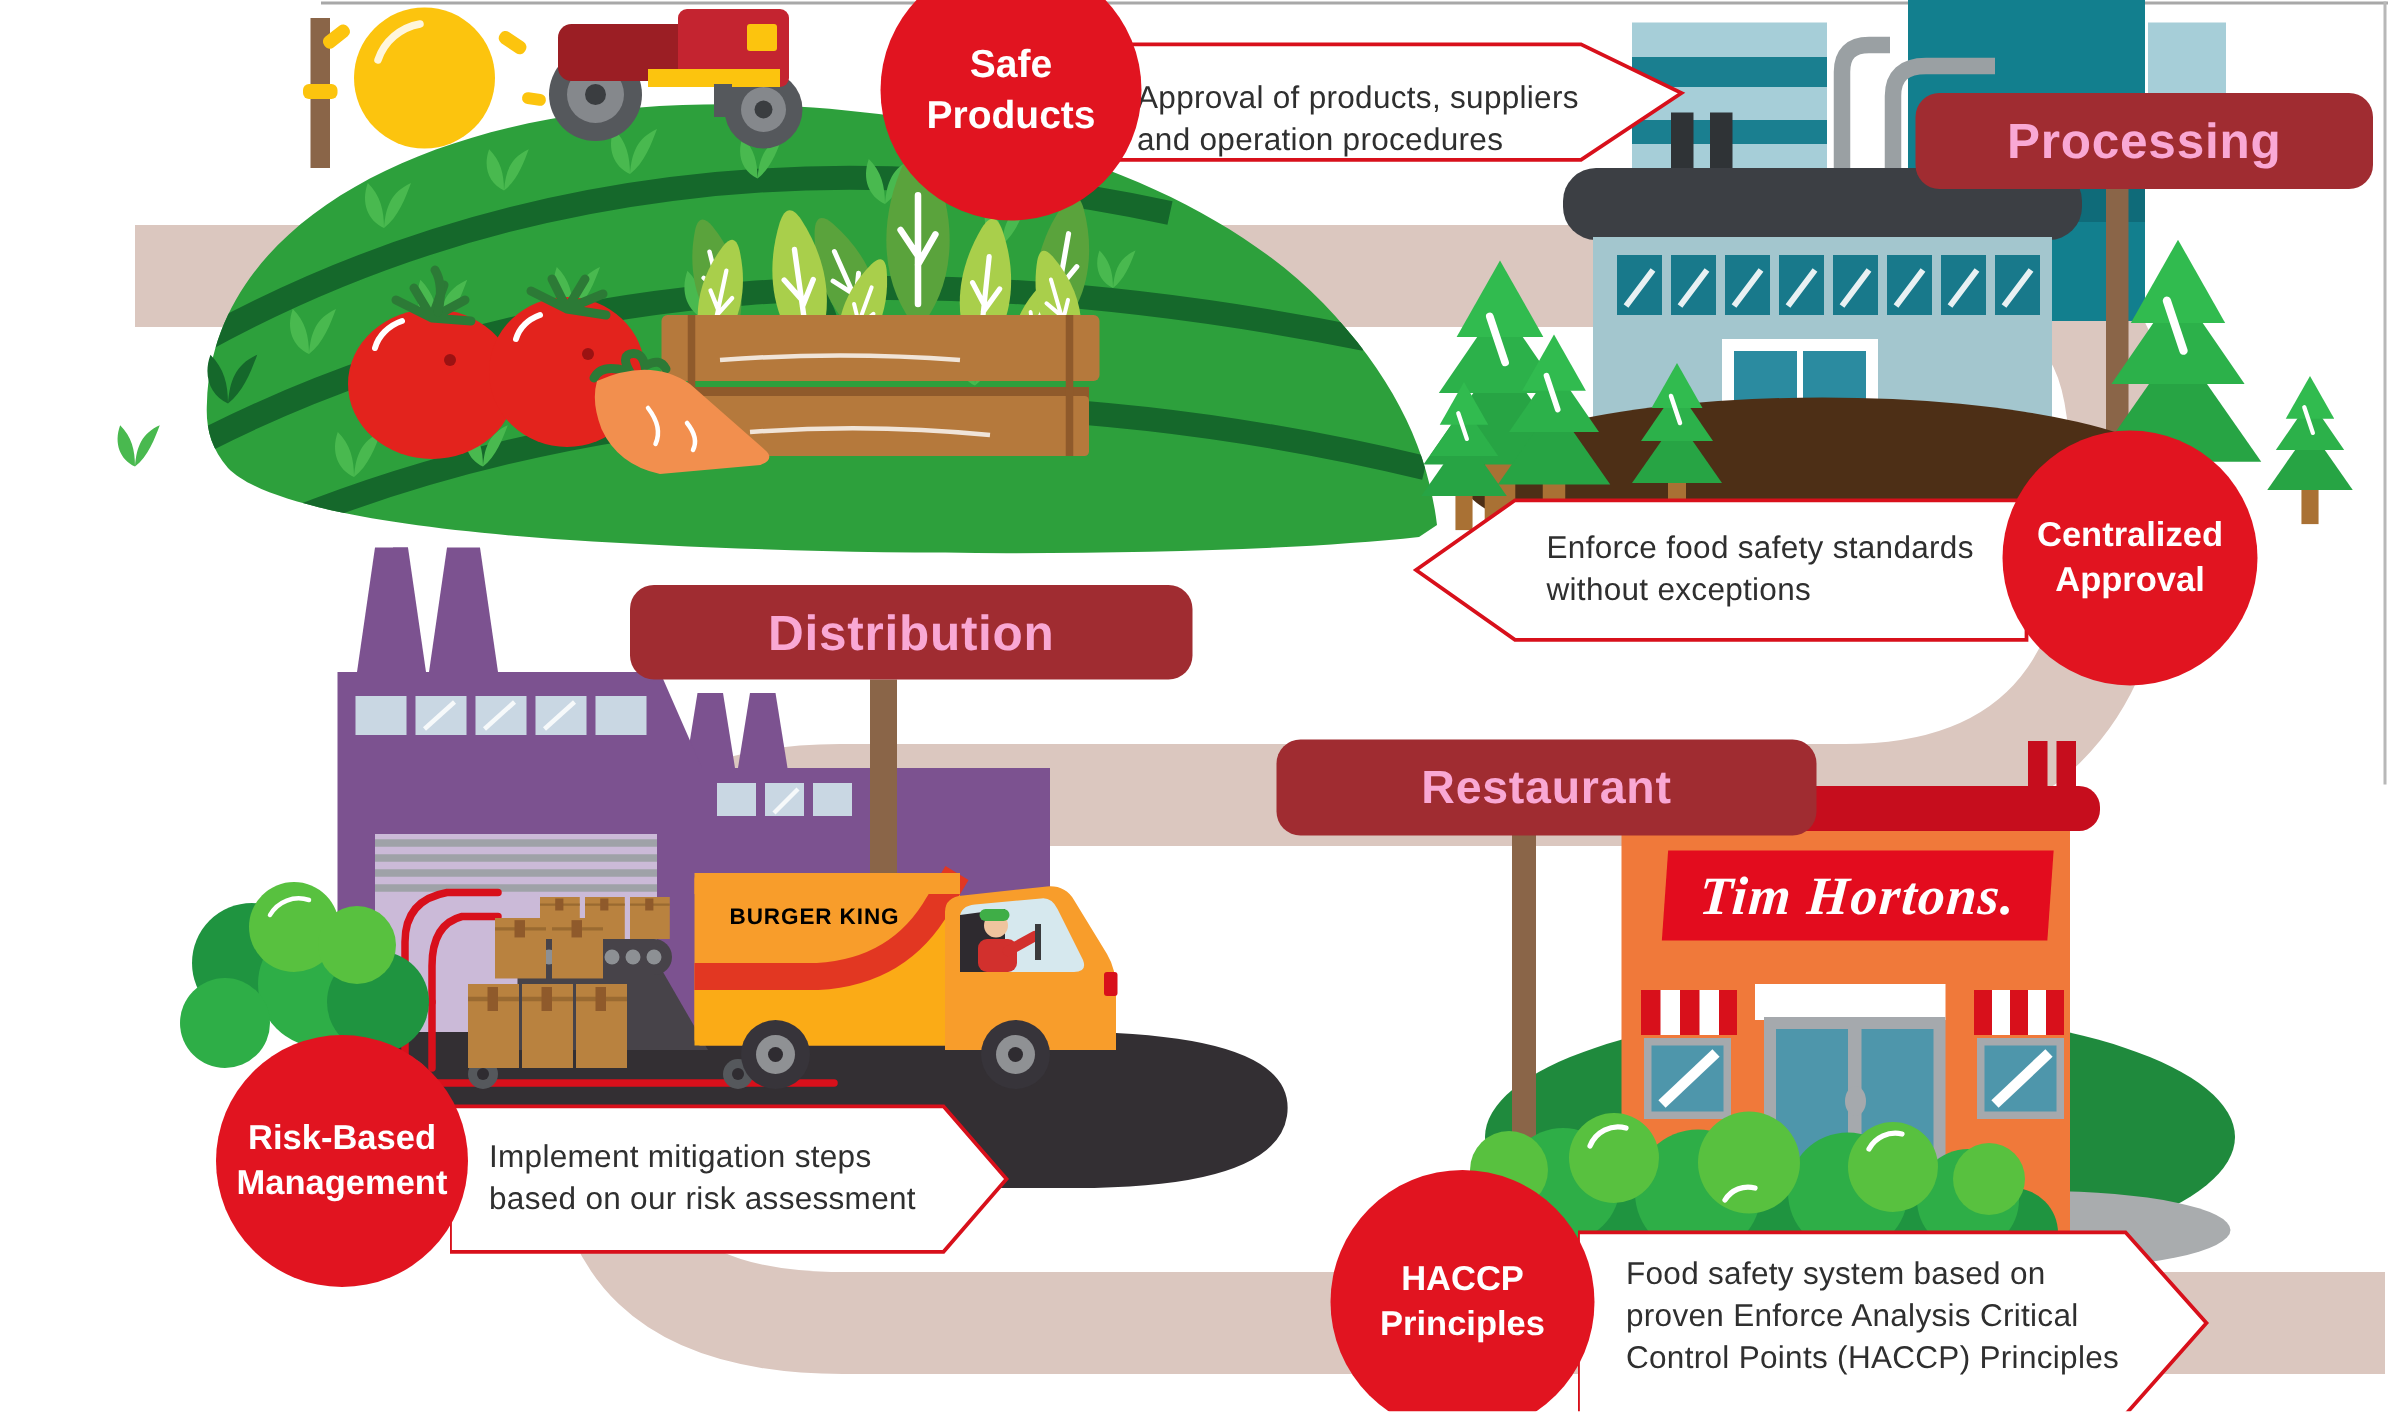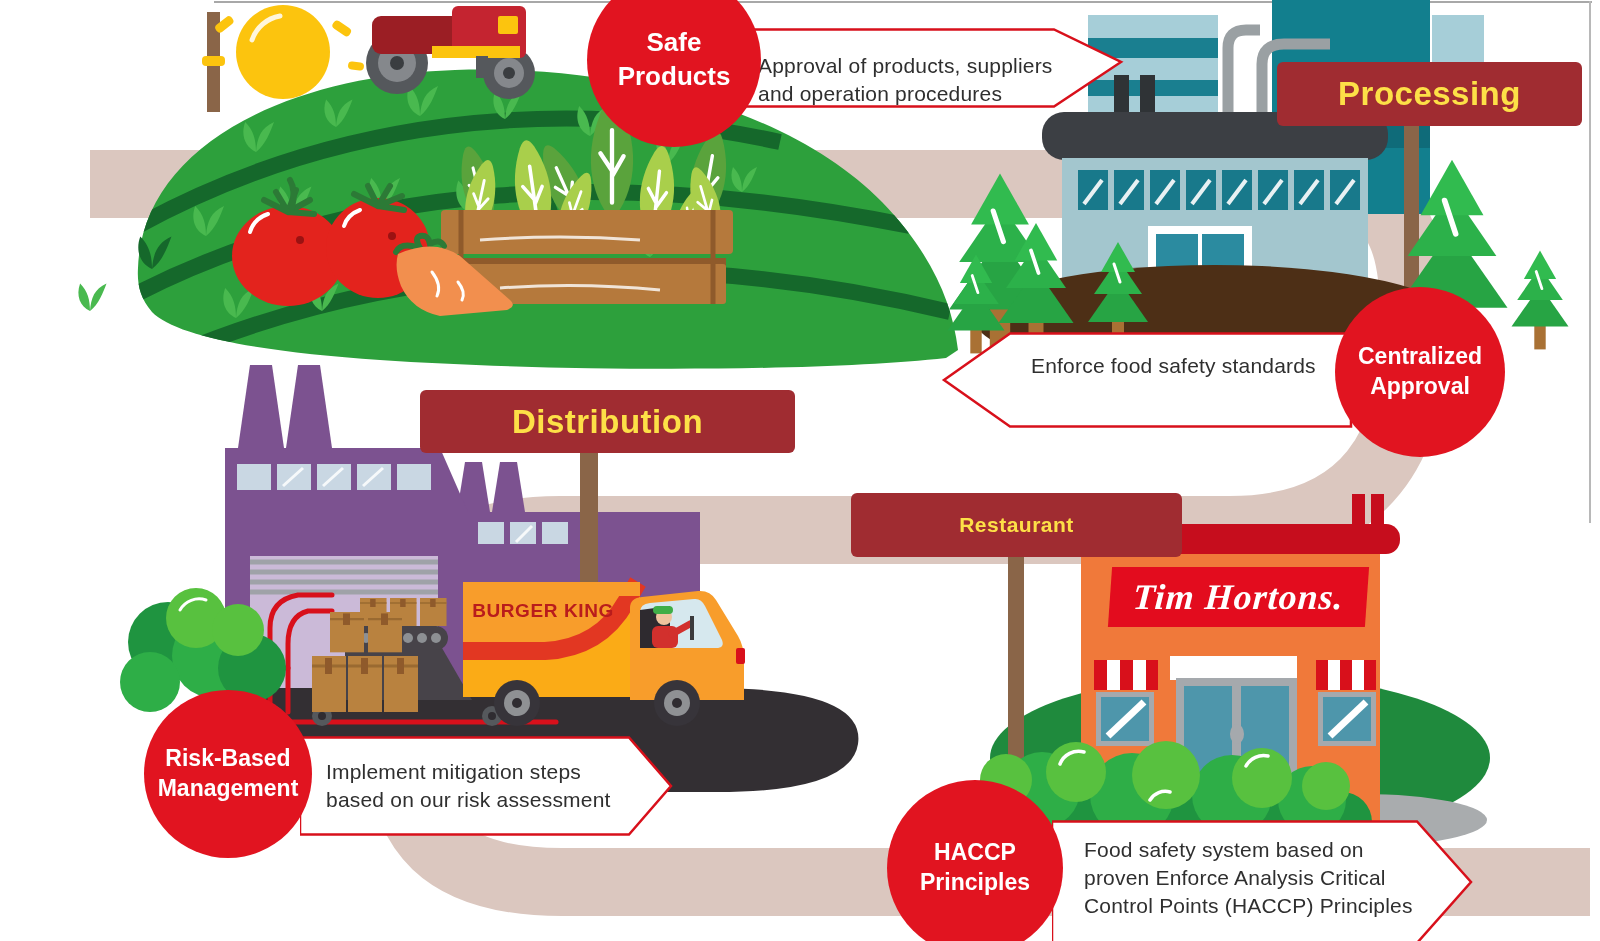--- a/index.html
+++ b/index.html
@@ -1,35 +1,35 @@
 <!DOCTYPE html>
 <html style="--badge-red: #e11420; --sign-red: #a02c31; --banner-border: #d8101b; --road-beige: #dbc7bf; --text-dark: #2f2f2f;"><head>
 <meta charset="utf-8">
 <style>
   html,body{margin:0;padding:0;background:#fff;}
   #stage{position:relative;width:1600px;height:941px;overflow:hidden;background:#ffffff;
          font-family:"Liberation Sans","DejaVu Sans",sans-serif;}
   #scene{position:absolute;left:0;top:0;z-index:0;}
   
-  .sign{position:absolute;z-index:10;background:var(--sign-red,#a02c31);border-radius:6px;
-        color:#fde047;font-weight:700;display:flex;align-items:center;justify-content:center;
+  .sign{position:absolute;z-index:10;background:var(--sign-red,#a02c31);border-radius:16px;
+        color:#f9a8d4;font-weight:700;display:flex;align-items:center;justify-content:center;
         letter-spacing:.5px;}
   
   .badge{position:absolute;z-index:30;background:var(--badge-red,#e11420);border-radius:50%;
          color:#fff;font-weight:700;display:flex;flex-direction:column;align-items:center;
          justify-content:center;text-align:center;line-height:1.3;}
   
   .banner{position:absolute;z-index:20;}
   .banner svg{position:absolute;left:0;top:0;}
   .banner .btext{position:absolute;color:var(--text-dark,#2f2f2f);font-size:21px;line-height:28px;
                  letter-spacing:.2px;white-space:nowrap;}
   .brand{position:absolute;z-index:6;display:flex;align-items:center;justify-content:center;}
   #th-brand{background:#e30c1e;color:#fff;font-family:"Liberation Serif","DejaVu Serif",serif;
             font-style:italic;font-weight:700;font-size:36px;letter-spacing:1px;transform:skewX(-4deg);}
-  #bk-brand{color:#b91c1c;font-weight:700;font-size:19px;letter-spacing:.6px;}
+  #bk-brand{color:#000000;font-weight:700;font-size:15px;letter-spacing:.6px;}
 </style>
 </head>
 <body>
 
 <div id="stage">
 
 <svg id="scene" width="1600" height="941" viewBox="0 0 1600 941">
   <defs>
     <path id="hillPath" d="M 138,268 C 142,150 280,76 455,70 C 640,64 800,118 882,202 C 930,252 952,300 958,350 L 946,358 C 820,372 560,372 380,360 C 260,352 175,336 152,312 C 140,298 137,284 138,268 Z"></path>
     <clipPath id="hillClip">
@@ -391,20 +391,21 @@
     <div>and operation procedures</div>
   </div>
 </div>
 
 <div class="banner" style="left:941px;top:332px;width:412px;height:96px;">
   <svg width="412" height="96">
     <polygon points="69,1.5 410,1.5 410,94.5 69,94.5 3,48" fill="#ffffff" stroke="#d8101b" stroke-width="2.5"></polygon>
   </svg>
   <div class="btext" style="left:70px;top:20px;margin-left:20px;">
     <div>Enforce food safety standards</div>
+    <div>without exceptions</div>
   </div>
 </div>
 
 <div class="banner" style="left:300px;top:736px;width:374px;height:124px;">
   <svg width="374" height="100">
     <polygon points="0,1.5 329,1.5 371,50 329,98.5 0,98.5" fill="#ffffff" stroke="#d8101b" stroke-width="2.5"></polygon>
   </svg>
   <div class="btext" style="left:26px;top:22px;">
     <div>Implement mitigation steps</div>
     <div>based on our risk assessment</div>
@@ -417,21 +418,21 @@
   </svg>
   <div class="btext" style="left:32px;top:16px;">
     <div>Food safety system based on</div>
     <div>proven Enforce Analysis Critical</div>
     <div>Control Points (HACCP) Principles</div>
   </div>
 </div>
 
 <div class="sign" style="left:1277px;top:62px;width:305px;height:64px;font-size:33px;">Processing</div>
 <div class="sign" style="left:420px;top:390px;width:375px;height:63px;font-size:33px;">Distribution</div>
-<div class="sign" style="left:851px;top:493px;width:331px;height:64px;font-size:21px;">Restaurant</div>
+<div class="sign" style="left:851px;top:493px;width:360px;height:64px;font-size:31px;">Restaurant</div>
 
 <div class="badge" style="left:587px;top:-27px;width:174px;height:174px;font-size:26px;">
   <div>Safe</div>
   <div>Products</div>
 </div>
 <div class="badge" style="left:1335px;top:287px;width:170px;height:170px;font-size:23px;">
   <div>Centralized</div>
   <div>Approval</div>
 </div>
 <div class="badge" style="left:144px;top:690px;width:168px;height:168px;font-size:23px;">

